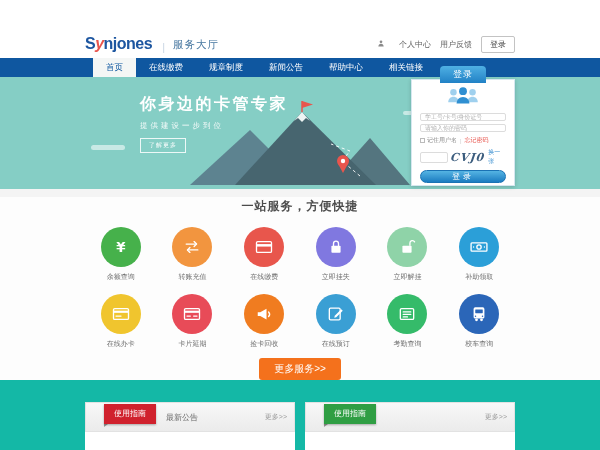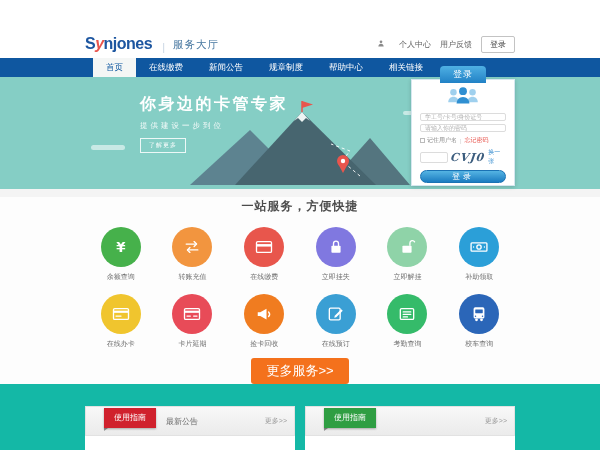--- a/index.html
+++ b/index.html
@@ -61,21 +61,21 @@
 
   
   .band { height:8px; background:#f4f4f4; }
   .services { text-align:center; background:#fdfdfd; }
   .section-title { font-size:12px; color:#4c4c4c; font-weight:bold; letter-spacing:1px; padding-top:1px; }
   .svc-grid { width:430px; margin:0 auto; display:grid; grid-template-columns:repeat(6,1fr); }
   .svc { margin-top:12px; display:flex; flex-direction:column; align-items:center; cursor:pointer; }
   .svc-circle { width:40px; height:40px; border-radius:50%; display:flex; align-items:center; justify-content:center; }
   .svc-label { margin-top:5px; font-size:7px; color:#707070; }
   .more-btn { margin-top:9px; background:#f4711c; border:none; border-radius:3px; color:#fff;
-              font-size:13px; padding:4px 15px; cursor:pointer; }
+              font-size:10px; padding:4px 15px; cursor:pointer; }
 
   
   .announcements { padding-top:13px; text-align:center; }
   .panels { width:430px; margin:9px auto 0; display:flex; gap:10px; text-align:left; }
   .panel { flex:1; }
   .panel-bar { height:30px; background:linear-gradient(#f8f8f8,#ebebeb); border:1px solid #e2e2e2;
                display:flex; align-items:center; }
   .ribbon { position:relative; top:-3px; margin-left:18px; color:#fff; font-size:8px;
             padding:4px 10px 5px; box-shadow:0 1px 2px rgba(0,0,0,.3); cursor:pointer; }
   .ribbon::before { content:""; position:absolute; left:0; bottom:-3px;
@@ -109,22 +109,22 @@
         </span>
         <button class="header-btn">登录</button>
       </div>
     </div>
   </div>
 
   <div class="nav">
     <div class="nav-inner" id="nav-items">
         <span class="nav-item active">首页</span>
         <span class="nav-item">在线缴费</span>
+        <span class="nav-item">规章制度</span>
         <span class="nav-item">新闻公告</span>
-        <span class="nav-item">规章制度</span>
         <span class="nav-item">帮助中心</span>
         <span class="nav-item">相关链接</span>
       </div>
   </div>
 
   <div class="hero" id="hero" style="background: rgb(133, 206, 197);">
     <div class="hero-inner">
       <div class="cloud" style="left:6px;top:68px;width:34px;height:5px;"></div>
       <div class="cloud" style="left:318px;top:34px;width:24px;height:4px;"></div>
 

